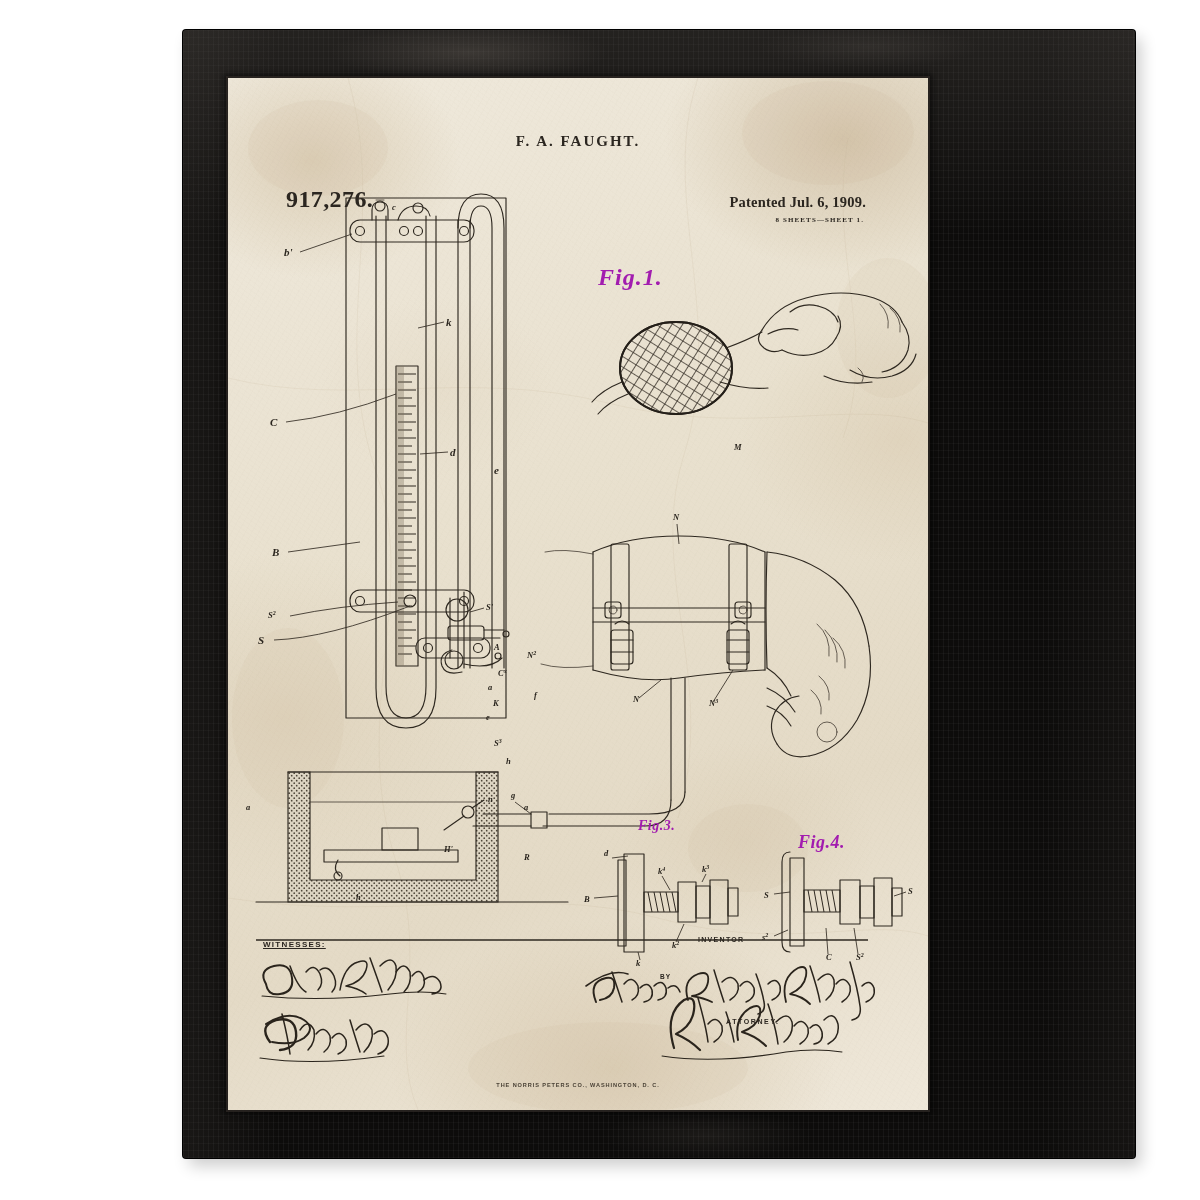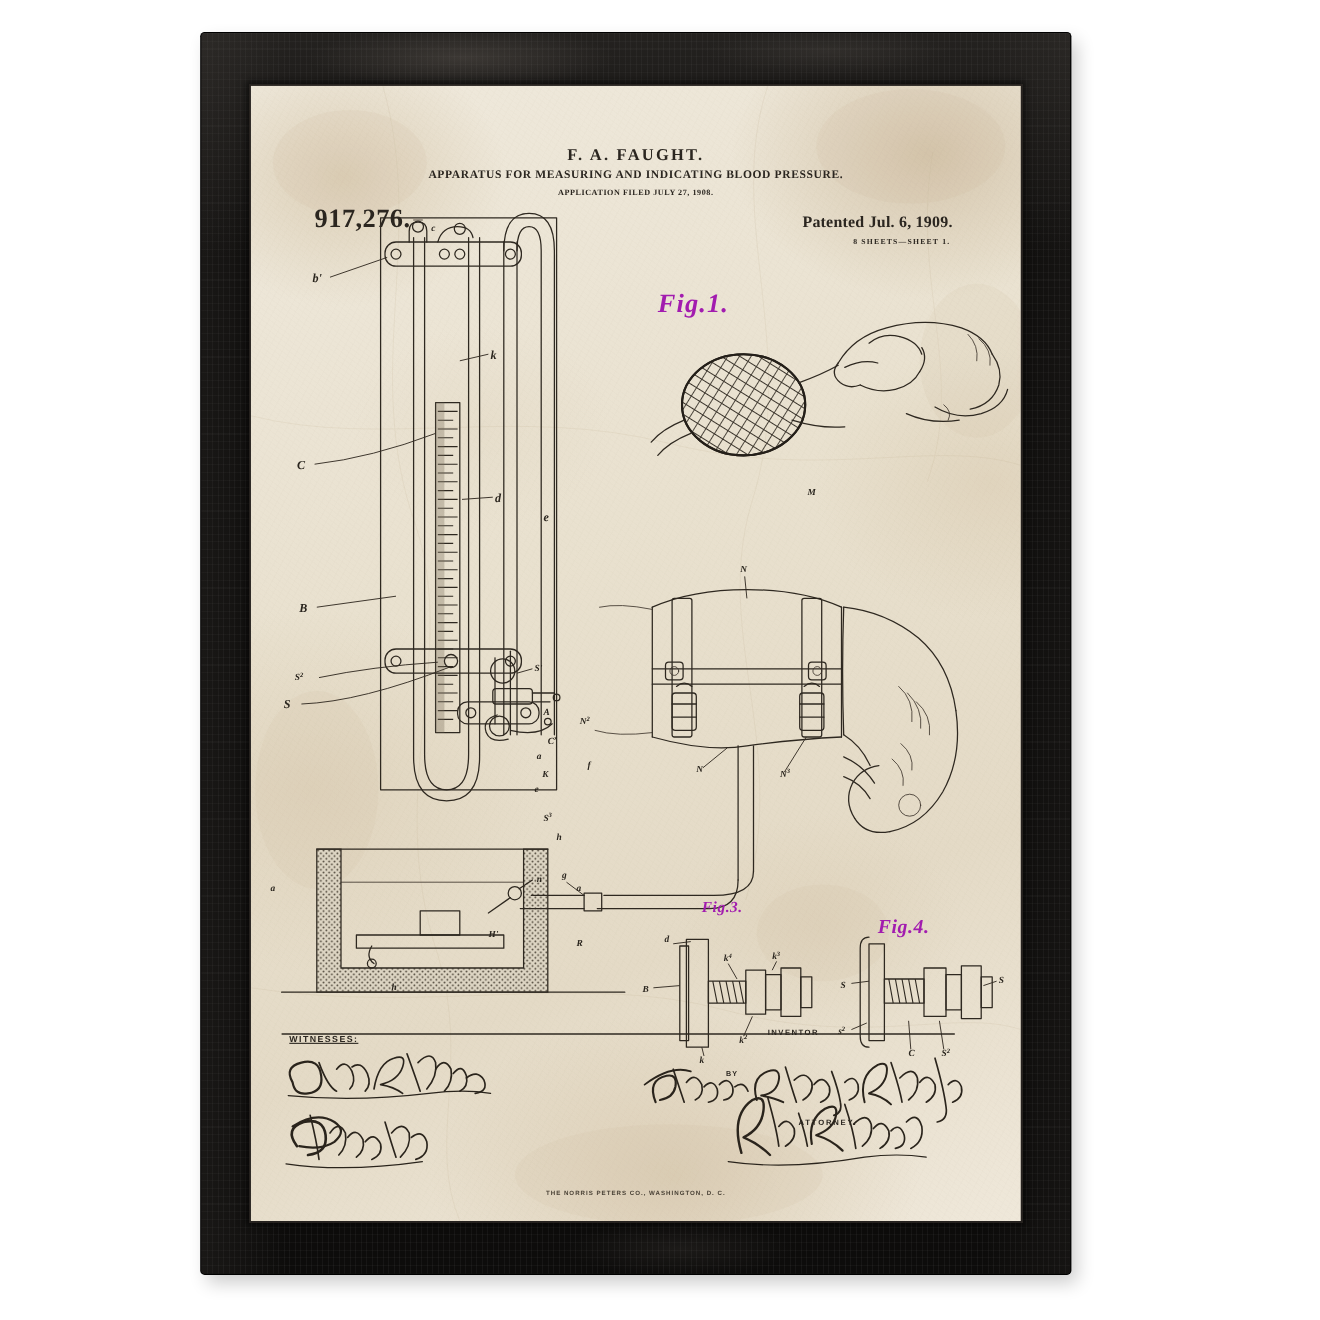--- a/index.html
+++ b/index.html
@@ -2,21 +2,21 @@
 <html><head>
 <meta charset="utf-8">
 <style>
   html,body{margin:0;padding:0;background:#ffffff;}
   body{width:1200px;height:1200px;font-family:"Liberation Serif",serif;overflow:hidden;}
 
   #stage{position:relative;width:1200px;height:1200px;background:#fff;}
 
   
   #frame{
-    position:absolute;left:183px;top:30px;width:790px;height:1128px;
+    position:absolute;left:183px;top:30px;width:952px;height:1128px;
     background:#0c0b0a;
     border-radius:3px;
     box-shadow:6px 8px 16px rgba(0,0,0,.20), 0 0 0 1px #000;
     overflow:hidden;
   }
   #frame .wood{
     position:absolute;inset:0;
     background:
       linear-gradient(180deg,rgba(90,85,80,.30) 0%,rgba(0,0,0,0) 18%),
       linear-gradient(90deg,rgba(70,66,62,.22) 0%,rgba(0,0,0,0) 10%,rgba(0,0,0,0) 90%,rgba(60,56,52,.18) 100%),
@@ -140,22 +140,20 @@
           <ellipse cx="90" cy="70" rx="70" ry="48"></ellipse>
           <ellipse cx="600" cy="55" rx="86" ry="52"></ellipse>
           <ellipse cx="660" cy="250" rx="52" ry="70"></ellipse>
           <ellipse cx="60" cy="640" rx="56" ry="90"></ellipse>
           <ellipse cx="380" cy="990" rx="140" ry="46"></ellipse>
           <ellipse cx="520" cy="770" rx="60" ry="44"></ellipse>
         </g>
       </svg>
 
       <div class="t serif" id="t-inventor">F. A. FAUGHT.</div>
-      <div class="t serif" id="t-title">APPARATUS FOR MEASURING AND INDICATING BLOOD PRESSURE.</div>
-      <div class="t serif" id="t-appfiled">APPLICATION FILED JULY 27, 1908.</div>
       <div class="t serif" id="t-patno">917,276.</div>
       <div class="t serif" id="t-patdate">Patented Jul. 6, 1909.</div>
       <div class="t serif" id="t-sheet">8 SHEETS—SHEET 1.</div>
 
       <svg width="700" height="1032" viewBox="0 0 700 1032" style="position:absolute;left:0;top:0;">
         <defs>
           <pattern id="hatchpat" width="5" height="5" patternUnits="userSpaceOnUse" patternTransform="rotate(0)">
             <rect width="5" height="5" fill="#ddd5c3"></rect>
             <circle cx="1.2" cy="1.2" r="0.85" fill="#4c4437"></circle>
             <circle cx="3.7" cy="3.7" r="0.85" fill="#4c4437"></circle>

